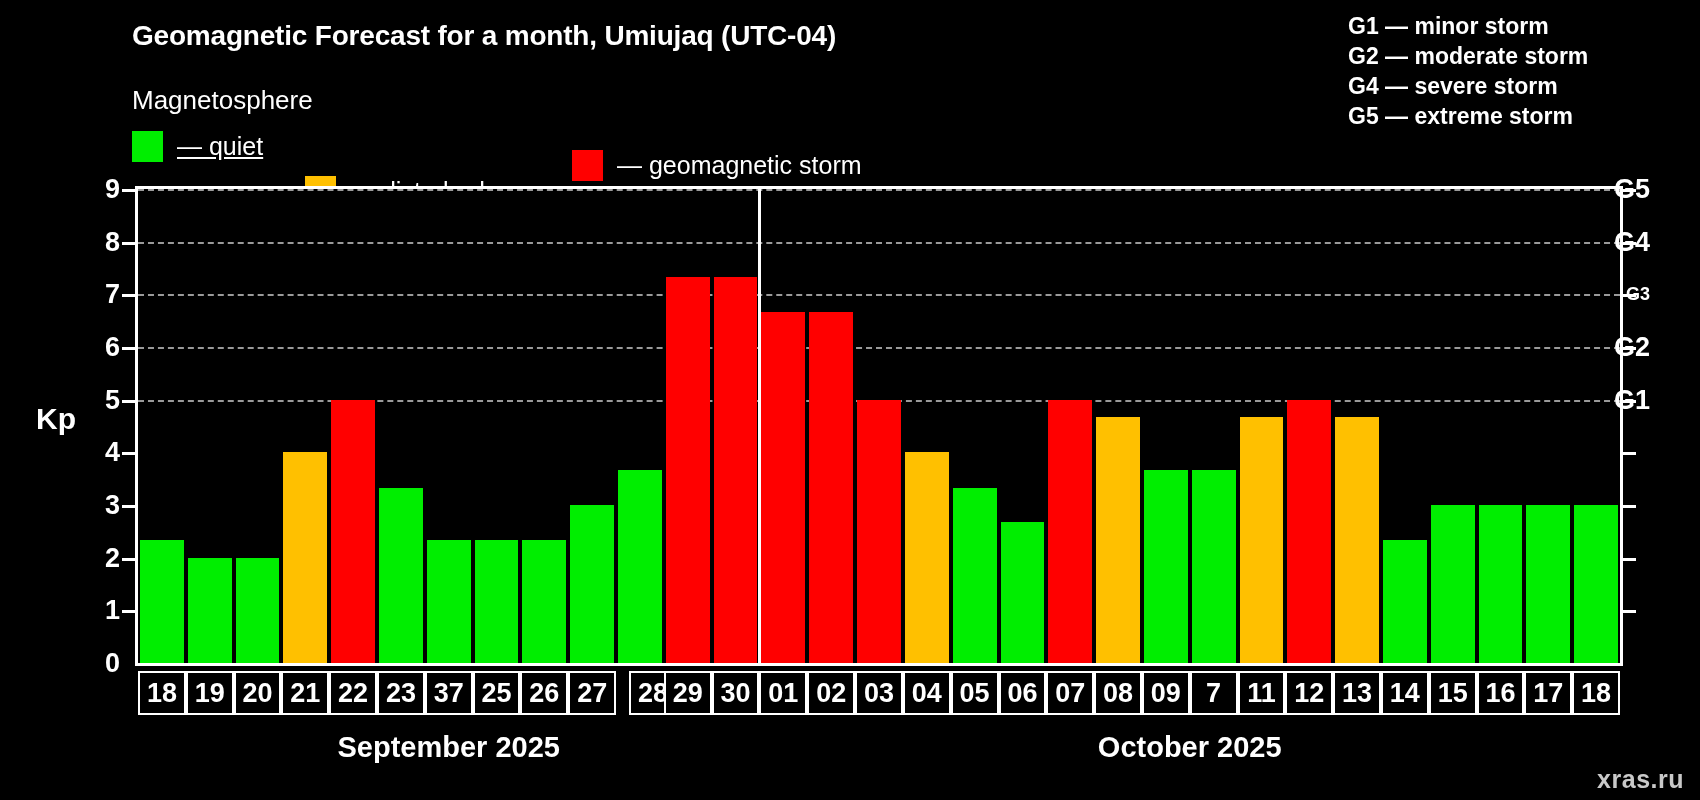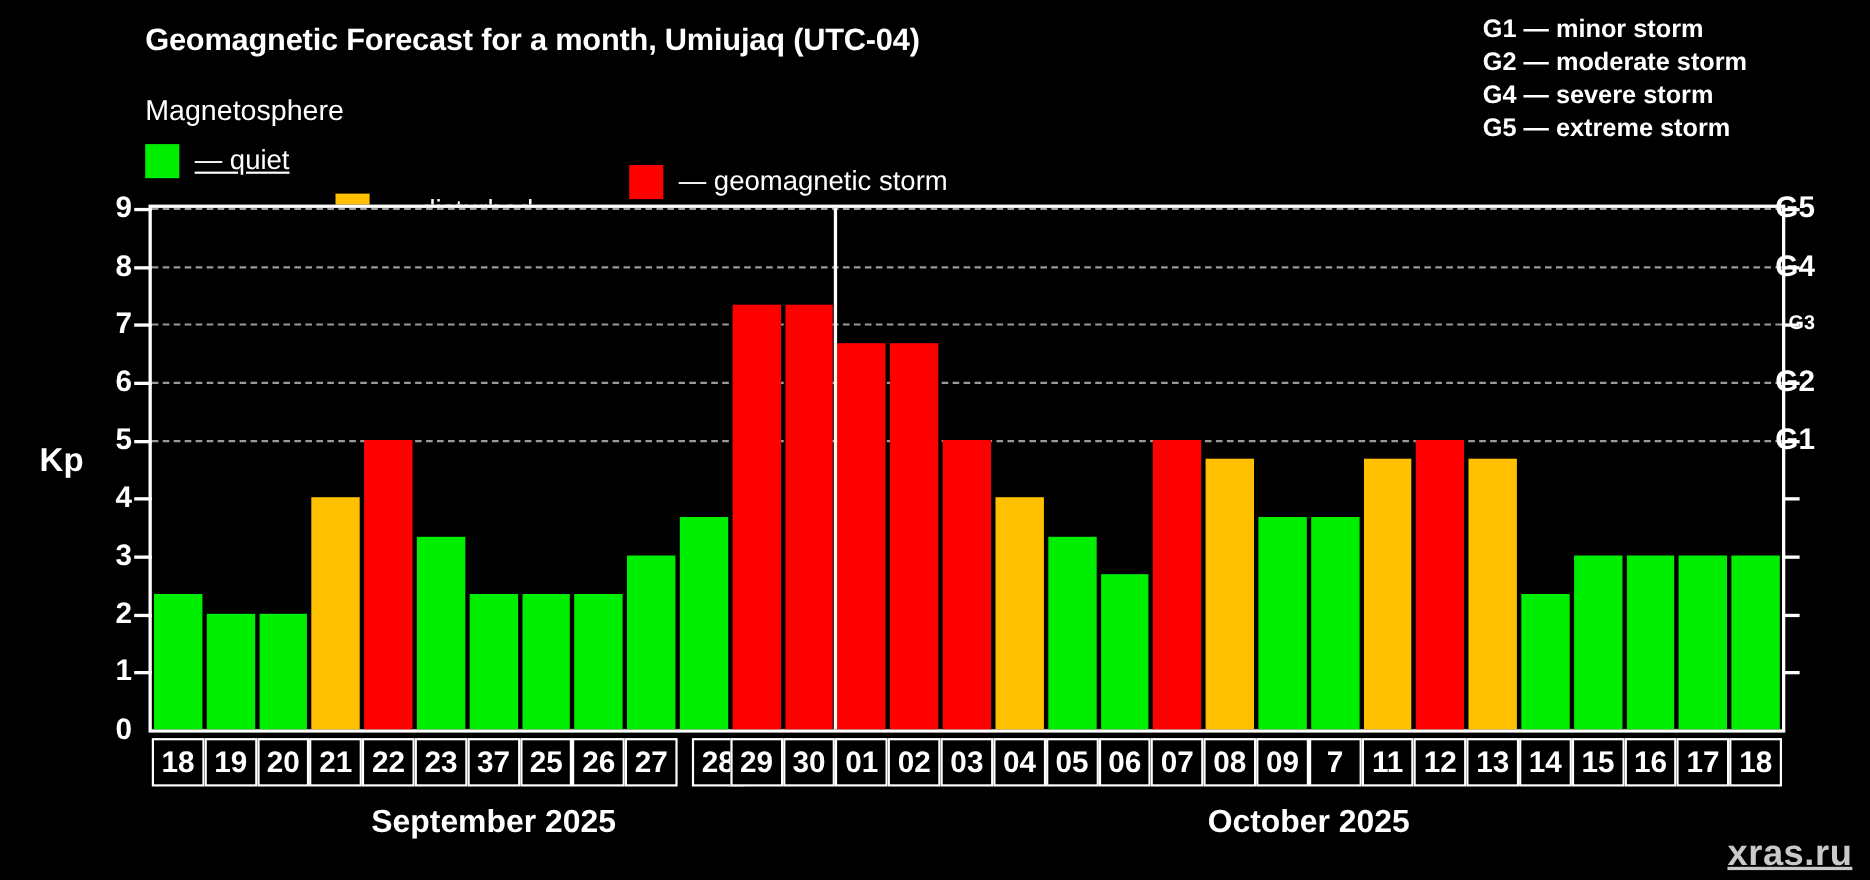--- a/index.html
+++ b/index.html
@@ -193,25 +193,24 @@
     color: #ffffff;
     white-space: nowrap;
     transform: translateX(-50%);
   }
 
   
   #watermark {
     position: absolute;
     right: 16px;
     bottom: 6px;
-    font-size: 33px;
+    font-size: 25px;
     font-weight: bold;
     color: #c9c9c9;
     letter-spacing: 0.5px;
-    text-decoration: underline;
   }
 </style>
 </head>
 <body>
 
 <div id="header">
 
   <div id="chart-title">Geomagnetic Forecast for a month, Umiujaq (UTC-04)</div>
 
   <div id="magnetosphere-label">Magnetosphere</div>

